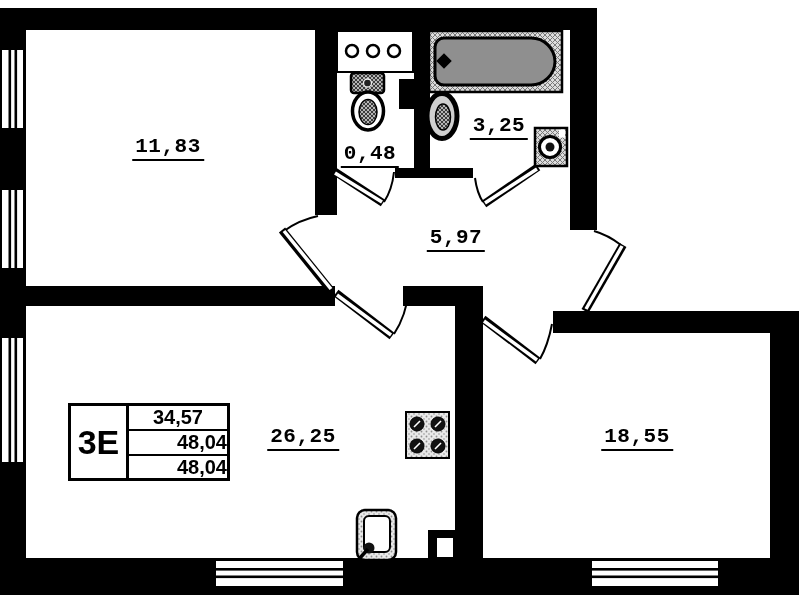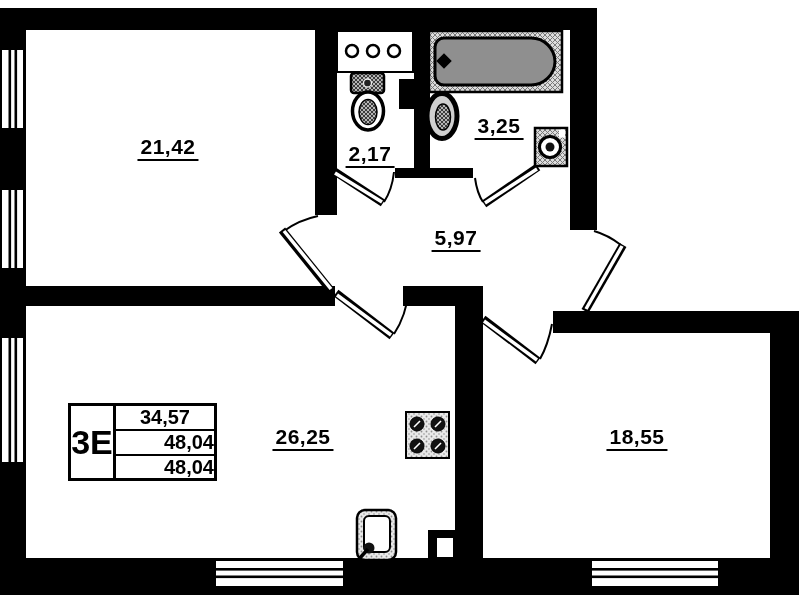--- a/index.html
+++ b/index.html
@@ -4,23 +4,24 @@
 <style>
   html,body{margin:0;padding:0;background:#fff;}
   #plan{position:relative;width:799px;height:600px;background:#fff;overflow:hidden;
         font-family:"Liberation Sans",sans-serif;}
   #plan svg{position:absolute;left:0;top:0;}
   .room-label{
     position:absolute;transform:translateX(-50%);
     font-weight:700;font-size:21px;color:#000;line-height:1.05;
     border-bottom:2px solid #000;padding:0 3px 1px;white-space:nowrap;
     letter-spacing:0.5px;
+    font-family:Liberation Mono, monospace;
   }
   .info-box{
-    position:absolute;left:68px;top:403px;width:149px;height:78px;
+    position:absolute;left:68px;top:403px;width:162px;height:78px;
     border:3px solid #000;background:#fff;display:flex;box-sizing:border-box;
   }
   .info-type{
     width:57px;border-right:3px solid #000;display:flex;align-items:center;
     justify-content:center;font-size:34px;font-weight:700;color:#000;
   }
   .info-rows{flex:1;display:flex;flex-direction:column;}
   .info-row{
     flex:1;display:flex;align-items:center;justify-content:center;
     font-size:20px;font-weight:700;color:#000;
@@ -177,23 +178,23 @@
   </g>
 
   <g>
     <rect x="357" y="510" width="39" height="50" rx="8" fill="url(#dots)" stroke="#000" stroke-width="2.5"></rect>
     <rect x="364" y="516" width="26" height="36" rx="5" fill="#fff" stroke="#000" stroke-width="2"></rect>
     <circle cx="369" cy="548" r="5.5" fill="#111"></circle>
     <line x1="368" y1="549" x2="359" y2="559" stroke="#000" stroke-width="3.5"></line>
   </g>
 </svg>
 
-  <div class="room-label" style="left:168px;top:136px">21,42</div>
-
-  <div class="room-label" style="left:370px;top:143px">2,17</div>
+  <div class="room-label" style="left:168px;top:136px">11,83</div>
+
+  <div class="room-label" style="left:370px;top:143px">0,48</div>
 
   <div class="room-label" style="left:499px;top:115px">3,25</div>
 
   <div class="room-label" style="left:456px;top:227px">5,97</div>
 
   <div class="room-label" style="left:303px;top:426px">26,25</div>
 
   <div class="room-label" style="left:637px;top:426px">18,55</div>
 
   <div class="info-box">

